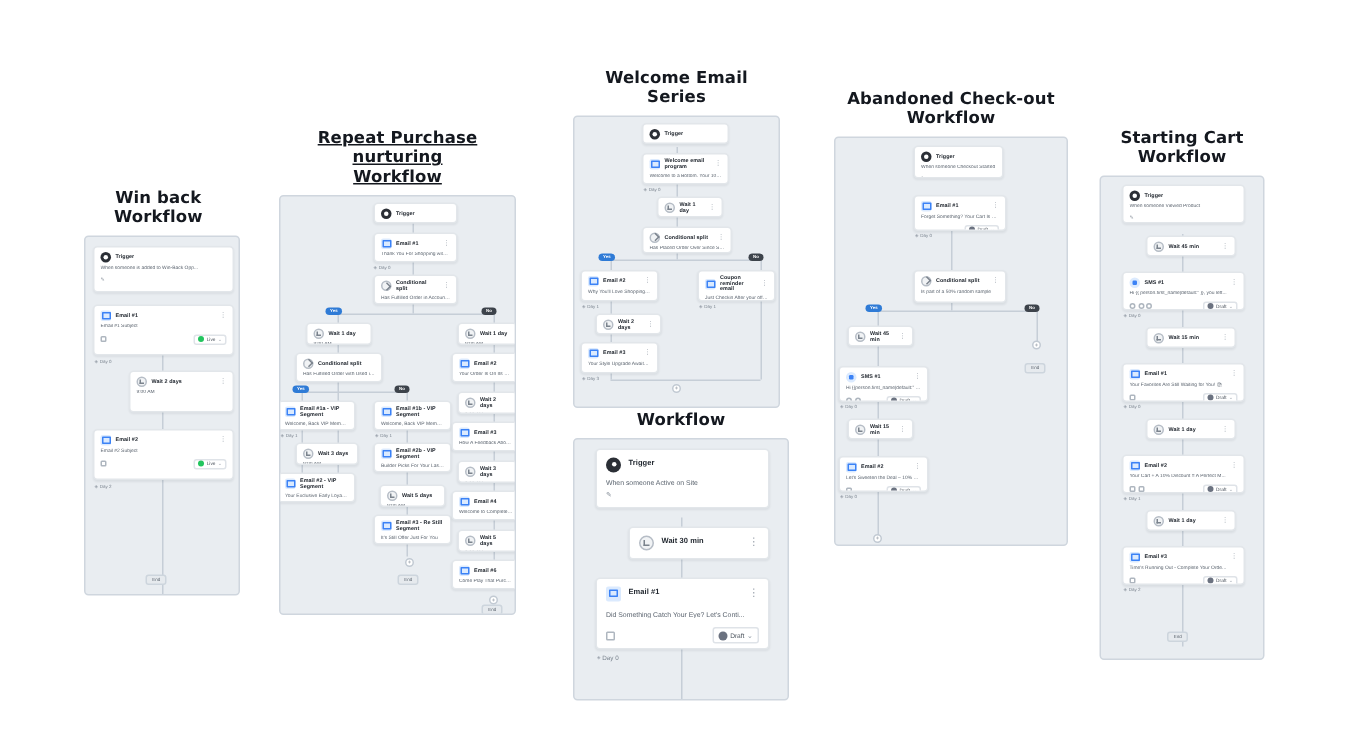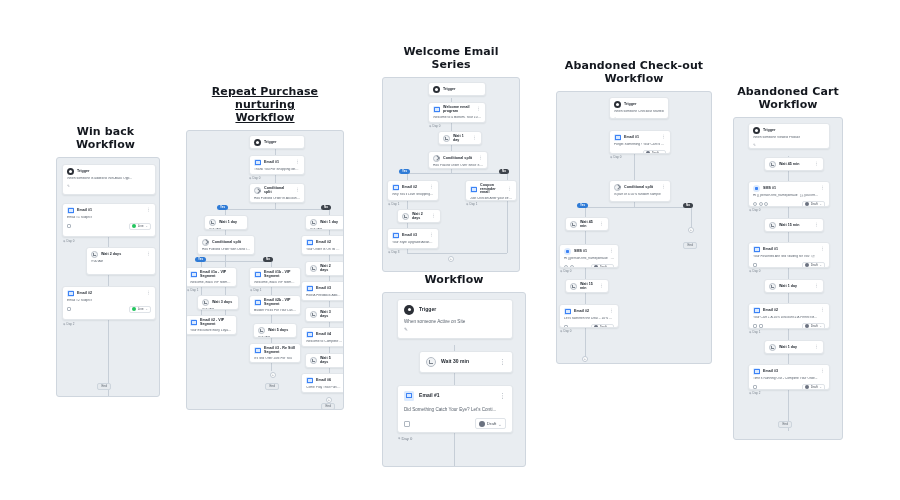--- a/index.html
+++ b/index.html
@@ -631,21 +631,21 @@
             </span>
           </div>
       </div>
       <div class="daylab" style="left:3px; top:237px;">Day 0</div>
 
       <div class="plusnode" style="left:25px; top:264px;">+</div>
     </div>
   </div>
 
   <div class="wf" style="left:733px; top:86px; width:110px;">
-    <div class="wf-title" style="font-size:11px; margin-bottom:5px;">Abandoned Cart
+    <div class="wf-title" style="font-size:11px; margin-bottom:5px;">Starting Cart
 Workflow</div>
     <div class="canvas" style="width:110px; height:323px;">
       <div class="wire v" style="left:54px; top:38px; height:275px;"></div>
 
       <div class="node" style="left:14px; top:5px; width:82px; height:26px;">
         <div class="n-head">
             <span class="n-ico ico-trigger"></span>
           <span class="n-title">Trigger</span>
           </div>
         <div class="n-body">When someone Viewed Product</div>

